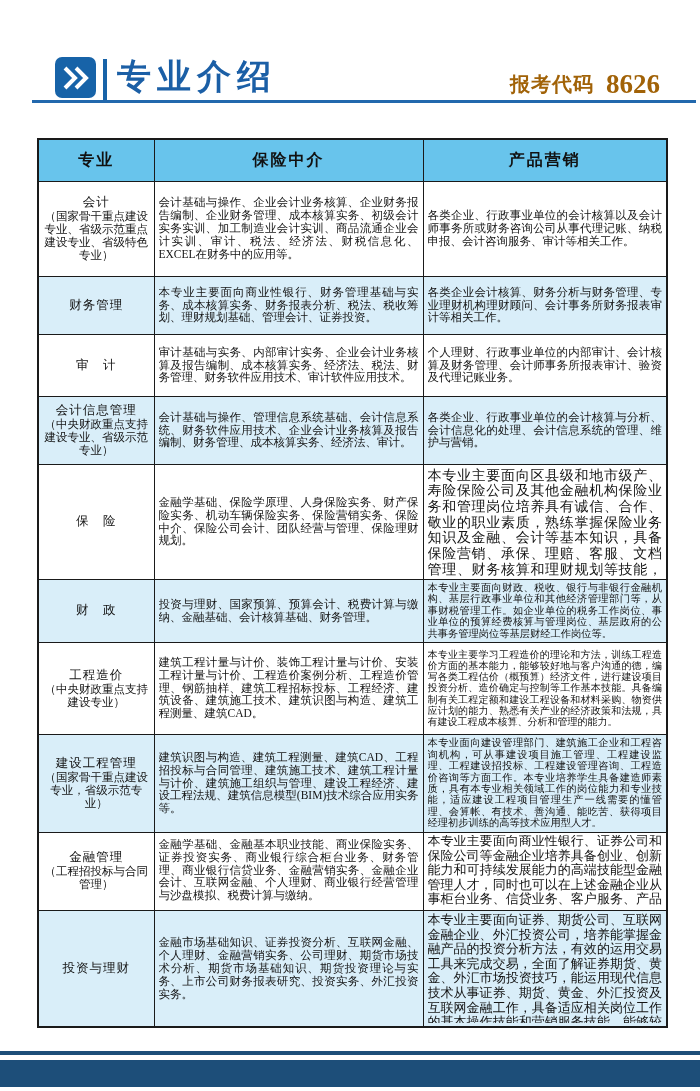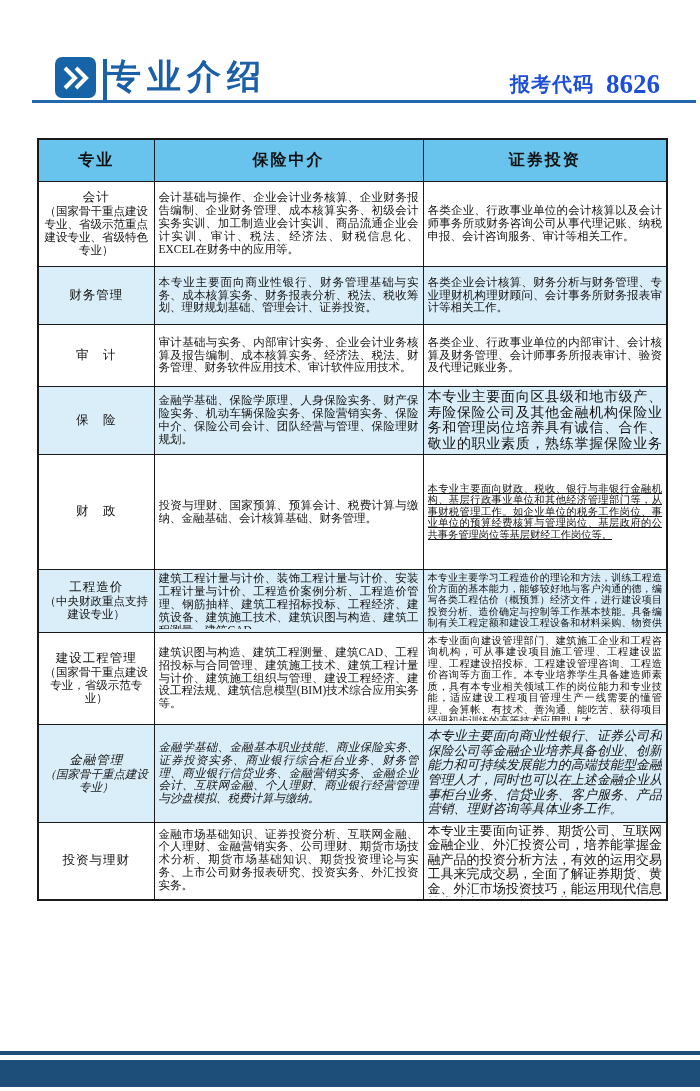--- a/index.html
+++ b/index.html
@@ -10,64 +10,64 @@
   }
   
   .brand-icon {
     position:absolute; top:57px; left:55px; width:41px; height:41px;
     background:#1763a8; border-radius:7px; display:flex; align-items:center; justify-content:center;
   }
   .brand-sep {
     position:absolute; top:59px; left:103px; width:4px; height:42px; background:#1763a8;
   }
   .page-title {
-    position:absolute; top:54px; left:107px;
+    position:absolute; top:54px; left:117px;
     font-family:"Liberation Sans","DejaVu Sans",sans-serif;
     font-size:34px; font-weight:bold; color:#1b5fa6; letter-spacing:6px; white-space:nowrap;
   }
   .code-box {
-    position:absolute; top:69px; right:40px; text-align:right; color:#1d4ed8; white-space:nowrap;
+    position:absolute; top:69px; right:40px; text-align:right; color:#a16207; white-space:nowrap;
   }
   .code-label {
     font-family:"Liberation Sans","DejaVu Sans",sans-serif;
     font-size:20px; font-weight:bold; letter-spacing:1px; vertical-align:baseline;
   }
   .code-value {
     font-family:"Liberation Serif","DejaVu Serif",serif;
     font-size:27px; font-weight:bold; margin-left:8px; vertical-align:-2px;
   }
   .head-rule { position:absolute; top:100px; left:32px; width:664px; height:3px; background:#2268ad; }
   
   .tablewrap { position:absolute; top:138px; left:37px; }
   table.majors { border-collapse:collapse; table-layout:fixed; width:629px; border:2px solid #1a1a1a; }
   table.majors td, table.majors th { border:1px solid #1a1a1a; vertical-align:middle; padding:0 4px;margin-left:30px; }
   thead tr { height:42px; background:#68c4ec; }
   thead th {
     font-family:"Liberation Sans","DejaVu Sans",sans-serif;
     font-size:16px; font-weight:bold; color:#111; letter-spacing:2px;
   }
   tbody tr:nth-child(even) { background:#d9eef9; }
-  tbody tr:nth-child(1)  { height:85px; }
+  tbody tr:nth-child(1)  { height:95px; }
   tbody tr:nth-child(2)  { height:58px; }
   tbody tr:nth-child(3)  { height:62px; }
   tbody tr:nth-child(4)  { height:68px; }
   tbody tr:nth-child(5)  { height:115px; }
   tbody tr:nth-child(6)  { height:63px; }
   tbody tr:nth-child(7)  { height:92px; }
   tbody tr:nth-child(8)  { height:98px; }
   tbody tr:nth-child(9)  { height:78px; }
   tbody tr:nth-child(10) { height:117px; }
   tbody tr:nth-child(1)  .fit { max-height:74px; }
   tbody tr:nth-child(2)  .fit { max-height:52px; }
   tbody tr:nth-child(3)  .fit { max-height:56px; }
   tbody tr:nth-child(4)  .fit { max-height:62px; }
   tbody tr:nth-child(5)  .fit { max-height:108px; }
   tbody tr:nth-child(6)  .fit { max-height:57px; }
   tbody tr:nth-child(7)  .fit { max-height:86px; }
-  tbody tr:nth-child(8)  .fit { max-height:92px;font-style:italic; }
+  tbody tr:nth-child(8)  .fit { max-height:92px; }
   tbody tr:nth-child(9)  .fit { max-height:72px;font-family:Liberation Mono, monospace; }
   tbody tr:nth-child(10) .fit { max-height:110px; }
   .fit { overflow:hidden; font-size:11.5px; line-height:1.12; color:#141414; }
   .cell-text { text-align:justify; text-align-last:auto; }
   .cell-center { text-align:center; }
   .major-name { font-size:1.09em; letter-spacing:1px; }
   .major-note { font-size:1em; margin-top:1px; }
   
   .footer-line { position:absolute; top:1051px; left:0; width:700px; height:4px; background:#1d4e79; }
   .footer-bar  { position:absolute; top:1060px; left:0; width:700px; height:27px; background:#1d4e79; }
@@ -95,21 +95,21 @@
     <table class="majors">
       <colgroup>
           <col style="width:116px">
           <col style="width:269px">
           <col style="width:244px">
         </colgroup>
       <thead>
         <tr>
           <th>专业</th>
           <th>保险中介</th>
-          <th>证券投资</th>
+          <th>产品营销</th>
         </tr>
       </thead>
       <tbody id="rows-tbody">
   <tr>
     <td>
       <div class="fit cell-center">
         <div class="major-name">会计</div>
         <div class="major-note">（国家骨干重点建设专业、省级示范重点建设专业、省级特色专业）</div>
       </div>
     </td>
@@ -140,24 +140,38 @@
     <td>
       <div class="fit cell-center">
         <div class="major-name">审　计</div>
 
       </div>
     </td>
     <td>
       <div class="fit cell-text">审计基础与实务、内部审计实务、企业会计业务核算及报告编制、成本核算实务、经济法、税法、财务管理、财务软件应用技术、审计软件应用技术。</div>
     </td>
     <td>
-      <div class="fit cell-text">各类企业、行政事业单位的内部审计、会计核算及财务管理、会计师事务所报表审计、验资及代理记账业务。</div>
-    </td>
-  </tr>
-
+      <div class="fit cell-text">个人理财、行政事业单位的内部审计、会计核算及财务管理、会计师事务所报表审计、验资及代理记账业务。</div>
+    </td>
+  </tr>
+
+  <tr>
+    <td>
+      <div class="fit cell-center">
+        <div class="major-name">会计信息管理</div>
+        <div class="major-note">（中央财政重点支持建设专业、省级示范专业）</div>
+      </div>
+    </td>
+    <td>
+      <div class="fit cell-text">会计基础与操作、管理信息系统基础、会计信息系统、财务软件应用技术、企业会计业务核算及报告编制、财务管理、成本核算实务、经济法、审计。</div>
+    </td>
+    <td>
+      <div class="fit cell-text">各类企业、行政事业单位的会计核算与分析、会计信息化的处理、会计信息系统的管理、维护与营销。</div>
+    </td>
+  </tr>
 
   <tr>
     <td>
       <div class="fit cell-center">
         <div class="major-name">保　险</div>
 
       </div>
     </td>
     <td>
       <div class="fit cell-text">金融学基础、保险学原理、人身保险实务、财产保险实务、机动车辆保险实务、保险营销实务、保险中介、保险公司会计、团队经营与管理、保险理财规划。</div>
@@ -171,21 +185,21 @@
     <td>
       <div class="fit cell-center">
         <div class="major-name">财　政</div>
 
       </div>
     </td>
     <td>
       <div class="fit cell-text">投资与理财、国家预算、预算会计、税费计算与缴纳、金融基础、会计核算基础、财务管理。</div>
     </td>
     <td>
-      <div class="fit cell-text" style="font-size: 10.25px; text-decoration: underline;">本专业主要面向财政、税收、银行与非银行金融机构、基层行政事业单位和其他经济管理部门等，从事财税管理工作。如企业单位的税务工作岗位、事业单位的预算经费核算与管理岗位、基层政府的公共事务管理岗位等基层财经工作岗位等。</div>
+      <div class="fit cell-text" style="font-size: 10.25px;">本专业主要面向财政、税收、银行与非银行金融机构、基层行政事业单位和其他经济管理部门等，从事财税管理工作。如企业单位的税务工作岗位、事业单位的预算经费核算与管理岗位、基层政府的公共事务管理岗位等基层财经工作岗位等。</div>
     </td>
   </tr>
 
   <tr>
     <td>
       <div class="fit cell-center">
         <div class="major-name">工程造价</div>
         <div class="major-note">（中央财政重点支持建设专业）</div>
       </div>
     </td>
@@ -209,21 +223,21 @@
     </td>
     <td>
       <div class="fit cell-text" style="font-size: 10.25px;">本专业面向建设管理部门、建筑施工企业和工程咨询机构，可从事建设项目施工管理、工程建设监理、工程建设招投标、工程建设管理咨询、工程造价咨询等方面工作。本专业培养学生具备建造师素质，具有本专业相关领域工作的岗位能力和专业技能，适应建设工程项目管理生产一线需要的懂管理、会算帐、有技术、善沟通、能吃苦、获得项目经理初步训练的高等技术应用型人才。</div>
     </td>
   </tr>
 
   <tr>
     <td>
       <div class="fit cell-center">
         <div class="major-name">金融管理</div>
-        <div class="major-note">（国家骨干重点建设专业）</div>
+        <div class="major-note">（工程招投标与合同管理）</div>
       </div>
     </td>
     <td>
       <div class="fit cell-text">金融学基础、金融基本职业技能、商业保险实务、证券投资实务、商业银行综合柜台业务、财务管理、商业银行信贷业务、金融营销实务、金融企业会计、互联网金融、个人理财、商业银行经营管理与沙盘模拟、税费计算与缴纳。</div>
     </td>
     <td>
       <div class="fit cell-text" style="font-size: 13px;">本专业主要面向商业性银行、证券公司和保险公司等金融企业培养具备创业、创新能力和可持续发展能力的高端技能型金融管理人才，同时也可以在上述金融企业从事柜台业务、信贷业务、客户服务、产品营销、理财咨询等具体业务工作。</div>
     </td>
   </tr>
 

